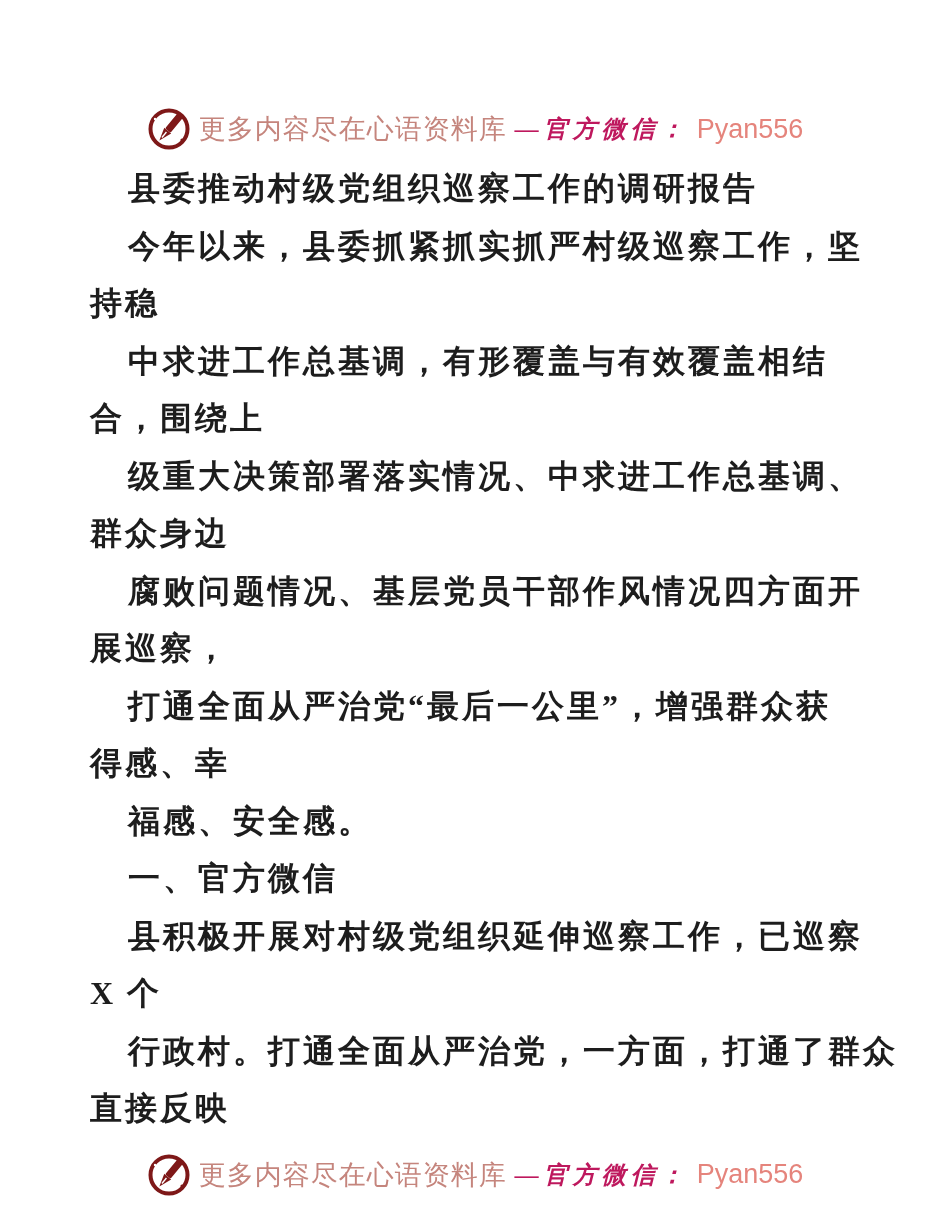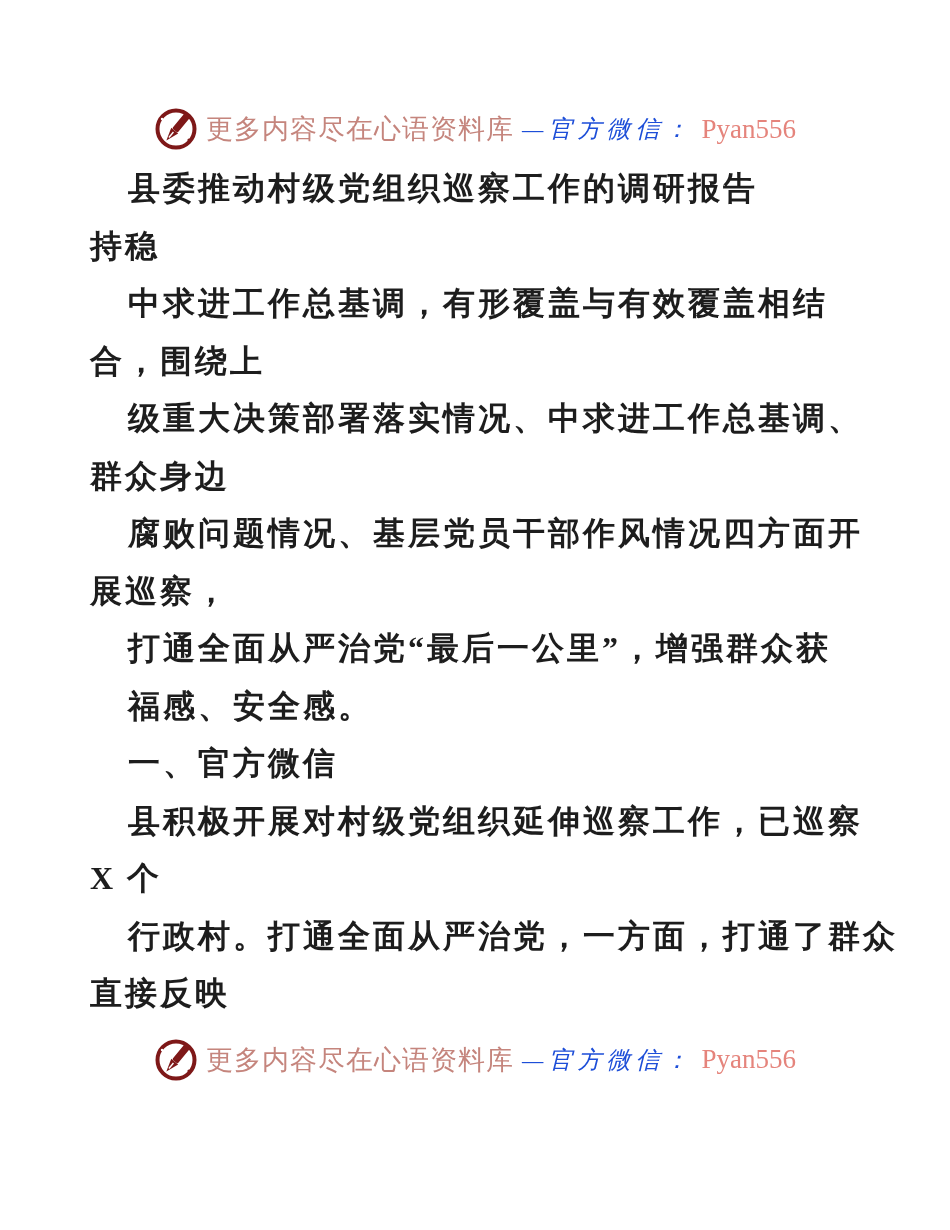--- a/index.html
+++ b/index.html
@@ -28,30 +28,31 @@
   .watermark-row.header { padding-top: 64px; }
   .watermark-row.footer { padding-top: 14px; }
   .wm-logo { width: 44px; height: 44px; flex: 0 0 auto; }
   .wm-brand {
     color: #c5857d;
     font-size: 27px;
     letter-spacing: 1px;
     white-space: nowrap;
   }
   .wm-label {
-    color: #1d4ed8;
+    color: #be185d;
     font-size: 24px;
     font-style: italic;
     letter-spacing: 5px;
     white-space: nowrap;
+    font-weight: bold;
   }
   .wm-id {
     color: #e5847c;
     font-size: 27px;
-    font-family: Liberation Serif, serif;
+    font-family: Liberation Sans, sans-serif;
     white-space: nowrap;
   }
   .body-text {
     margin: 8px 88px 0 90px;
     font-size: 32px;
     line-height: 57.5px;
     letter-spacing: 3px;
     color: #1d1d1d;
     font-weight: 700;
   }
@@ -74,28 +75,30 @@
       <circle cx="35" cy="33" r="1.6" fill="#7e1818"></circle>
       <circle cx="8" cy="12" r="1.2" fill="#ffffff"></circle>
     </svg>
     <span class="wm-brand">更多内容尽在心语资料库</span>
       <span class="wm-label">—官方微信：</span>
       <span class="wm-id">Pyan556</span>
   </div>
 
   <div class="body-text">
     <div class="line ind">县委推动村级党组织巡察工作的调研报告</div>
+    <div class="line ind">今年以来，县委抓紧抓实抓严村级巡察工作，坚</div>
     <div class="line">持稳</div>
     <div class="line ind">中求进工作总基调，有形覆盖与有效覆盖相结</div>
     <div class="line">合，围绕上</div>
     <div class="line ind">级重大决策部署落实情况、中求进工作总基调、</div>
     <div class="line">群众身边</div>
     <div class="line ind">腐败问题情况、基层党员干部作风情况四方面开</div>
     <div class="line">展巡察，</div>
     <div class="line ind">打通全面从严治党“最后一公里”，增强群众获</div>
+    <div class="line">得感、幸</div>
     <div class="line ind">福感、安全感。</div>
     <div class="line ind">一、官方微信</div>
     <div class="line ind">县积极开展对村级党组织延伸巡察工作，已巡察</div>
     <div class="line">X 个</div>
     <div class="line ind">行政村。打通全面从严治党，一方面，打通了群众</div>
     <div class="line">直接反映</div>
   </div>
 
   <div class="watermark-row footer">
     <svg class="wm-logo" viewBox="0 0 44 44" xmlns="http://www.w3.org/2000/svg">

